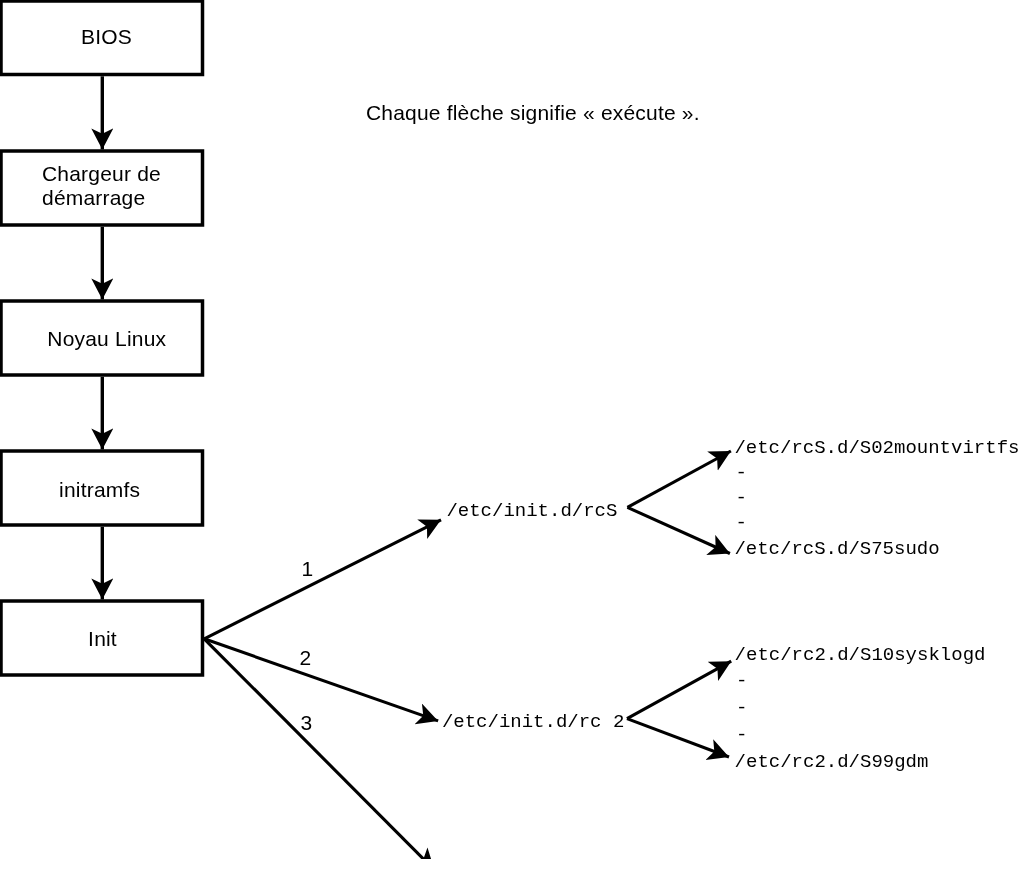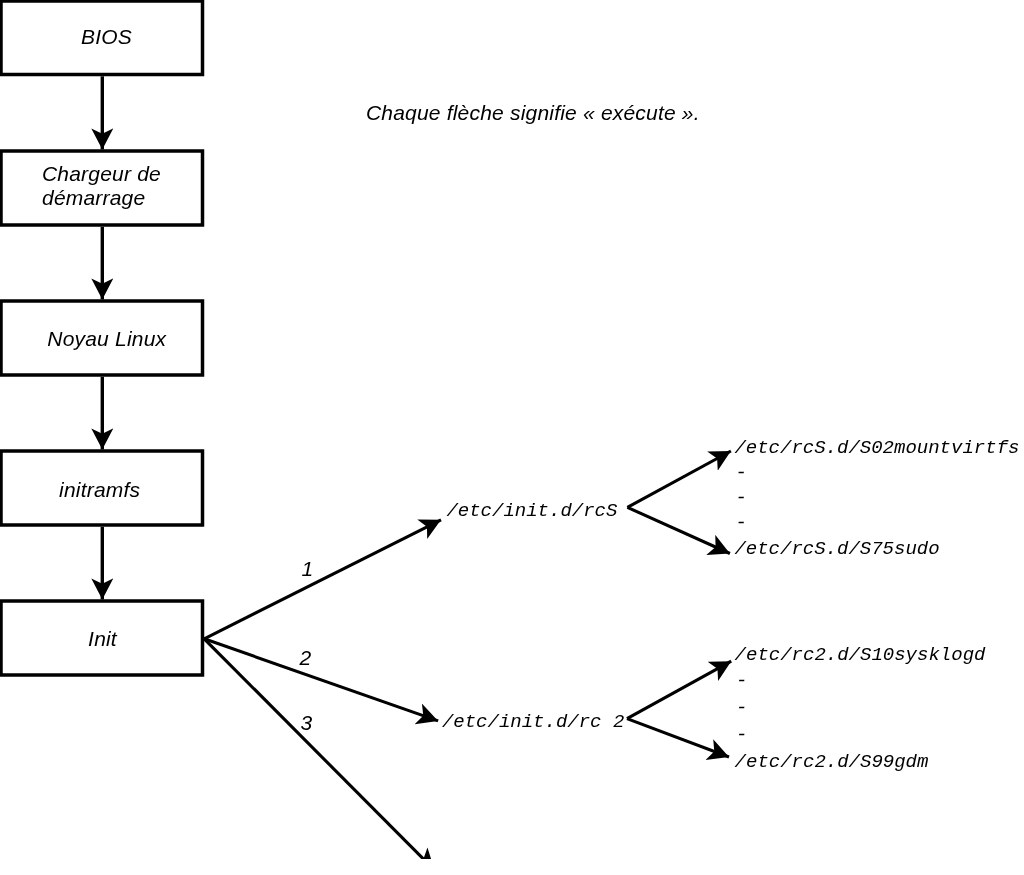--- a/index.html
+++ b/index.html
@@ -1,16 +1,16 @@
 <!DOCTYPE html>
 <html><head>
 <meta charset="utf-8">
 <style>
   html,body{margin:0;padding:0;background:#ffffff;}
-  #page{position:relative;width:1024px;height:859px;overflow:hidden;transform:translateZ(0);will-change:transform;font-style:italic;}
+  #page{position:relative;width:1024px;height:859px;overflow:hidden;transform:translateZ(0);will-change:transform;}
   svg{display:block;}
   text{fill:#000000;}
   .s{font-family:"Liberation Sans",sans-serif;font-size:21px;letter-spacing:0.2px;}
   .m{font-family:"Liberation Mono",monospace;font-size:19px;}
 </style>
 </head>
 <body>
 <div id="page">
 <svg width="1024" height="875" viewBox="0 0 1024 875">
   <defs>

